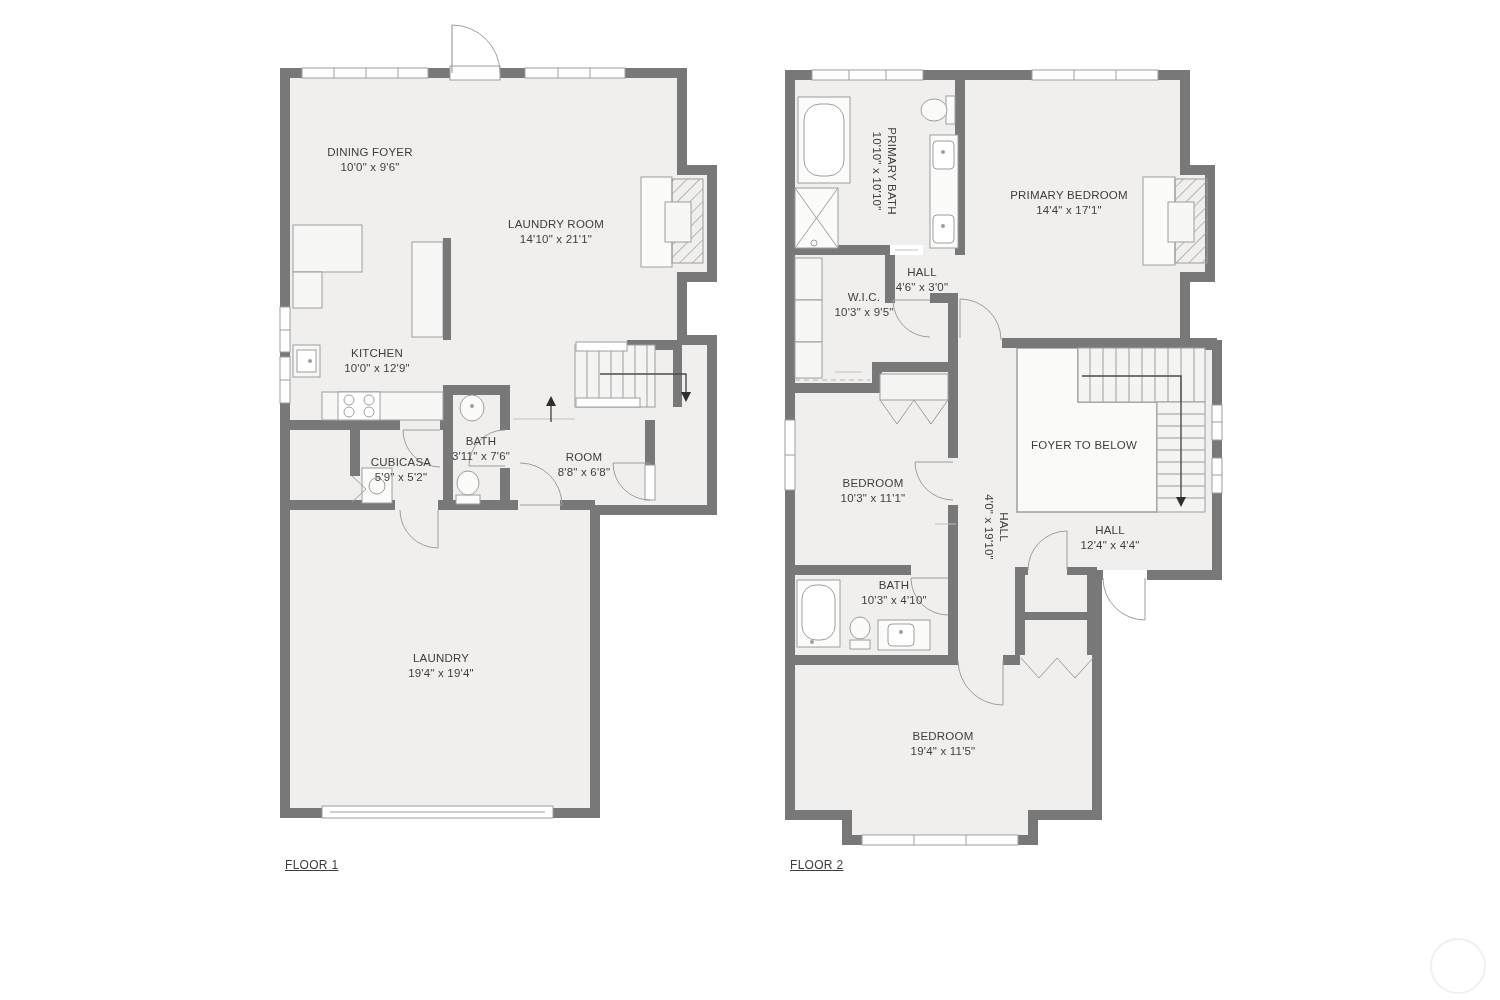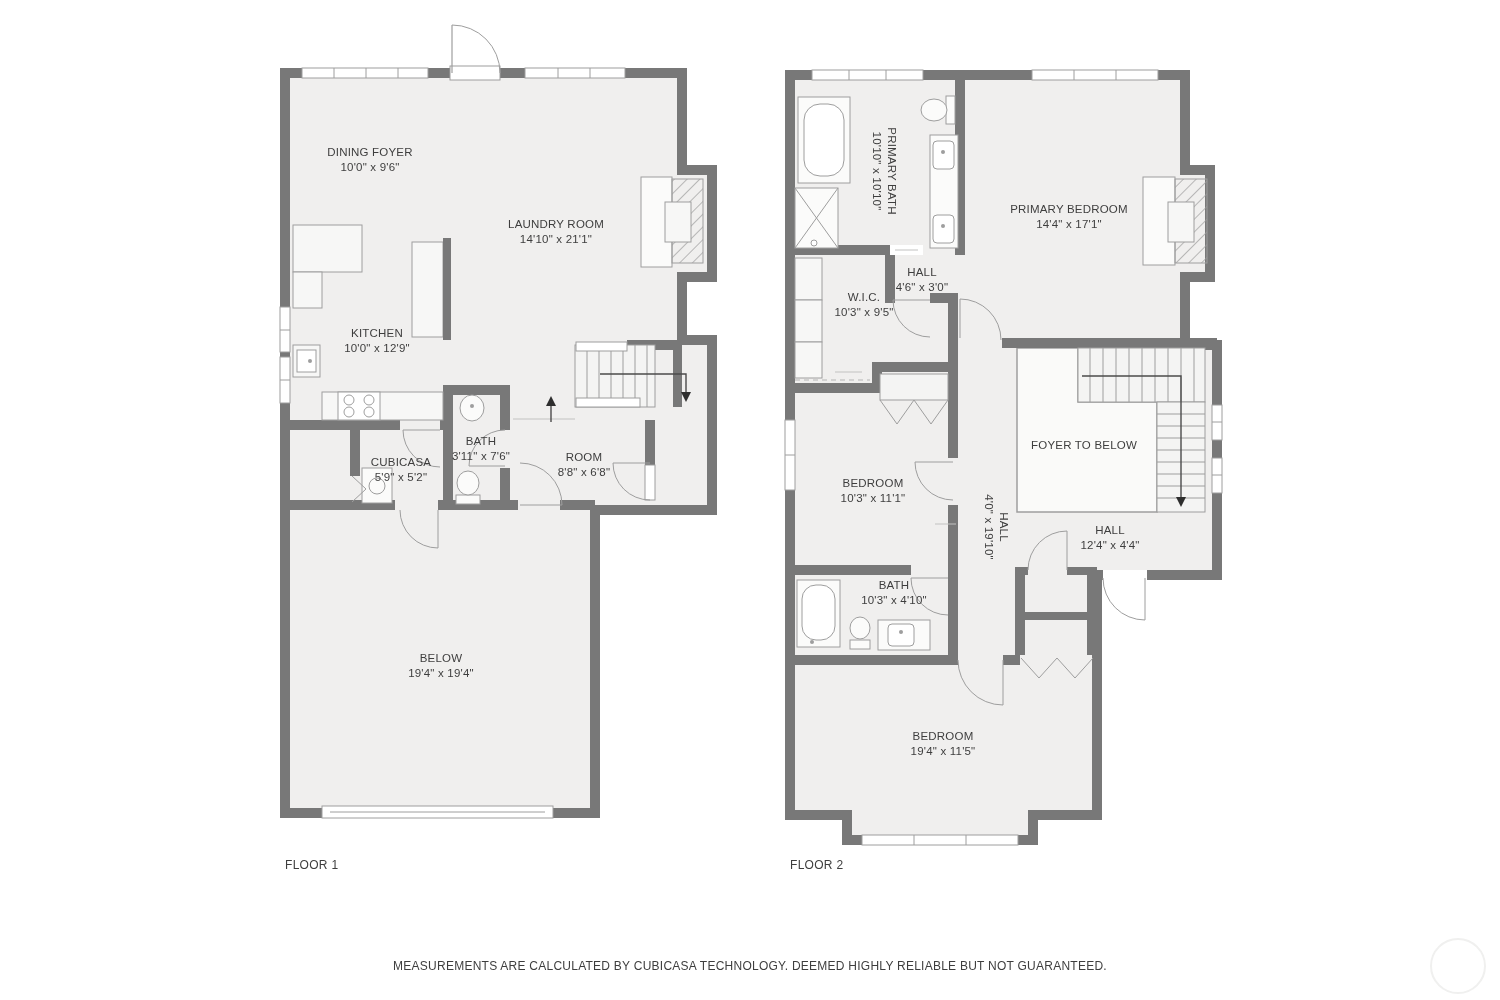--- a/index.html
+++ b/index.html
@@ -2,21 +2,21 @@
 <html><head>
 <meta charset="utf-8">
 <style>
   html,body{margin:0;padding:0;background:#ffffff;}
   .stage{position:relative;width:1500px;height:1000px;background:#ffffff;overflow:hidden;
          font-family:"Liberation Sans", sans-serif;}
   svg{position:absolute;left:0;top:0;}
   .room-label{position:absolute;transform:translate(-50%,-50%);text-align:center;color:#3e3e3e;
               font-size:11.5px;line-height:14.5px;letter-spacing:.2px;white-space:nowrap;}
   .room-label.rot{transform:translate(-50%,-50%) rotate(90deg);}
-  .floor-label{position:absolute;font-size:12px;color:#3e3e3e;letter-spacing:.3px;}
+  .floor-label{position:absolute;font-size:12px;color:#3e3e3e;letter-spacing:.3px;text-decoration:underline;}
   .disclaimer{position:absolute;left:0;right:0;top:959px;text-align:center;font-size:12px;
               color:#3e3e3e;letter-spacing:.25px;}
 </style>
 </head>
 <body>
 
 <div class="stage">
 
 <svg width="1500" height="1000" viewBox="0 0 1500 1000">
   <defs>
@@ -321,46 +321,46 @@
 </svg>
 
 <div class="room-label" style="left:370px;top:159px">
   <div>DINING FOYER</div>
   <div>10'0" x 9'6"</div>
 </div>
 <div class="room-label" style="left:556px;top:231px">
   <div>LAUNDRY ROOM</div>
   <div>14'10" x 21'1"</div>
 </div>
-<div class="room-label" style="left:377px;top:340px">
+<div class="room-label" style="left:377px;top:360px">
   <div>KITCHEN</div>
   <div>10'0" x 12'9"</div>
 </div>
 <div class="room-label" style="left:481px;top:448px">
   <div>BATH</div>
   <div>3'11" x 7'6"</div>
 </div>
 <div class="room-label" style="left:401px;top:469px">
   <div>CUBICASA</div>
   <div>5'9" x 5'2"</div>
 </div>
 <div class="room-label" style="left:584px;top:464px">
   <div>ROOM</div>
   <div>8'8" x 6'8"</div>
 </div>
 <div class="room-label" style="left:441px;top:665px">
-  <div>BELOW</div>
+  <div>LAUNDRY</div>
   <div>19'4" x 19'4"</div>
 </div>
 
 <div class="room-label rot" style="left:884px;top:171px">
   <div>PRIMARY BATH</div>
   <div>10'10" x 10'10"</div>
 </div>
-<div class="room-label" style="left:1069px;top:216px">
+<div class="room-label" style="left:1069px;top:202px">
   <div>PRIMARY BEDROOM</div>
   <div>14'4" x 17'1"</div>
 </div>
 <div class="room-label" style="left:922px;top:279px">
   <div>HALL</div>
   <div>4'6" x 3'0"</div>
 </div>
 <div class="room-label" style="left:864px;top:304px">
   <div>W.I.C.</div>
   <div>10'3" x 9'5"</div>
@@ -384,15 +384,14 @@
   <div>BATH</div>
   <div>10'3" x 4'10"</div>
 </div>
 <div class="room-label" style="left:943px;top:743px">
   <div>BEDROOM</div>
   <div>19'4" x 11'5"</div>
 </div>
 
 <div class="floor-label" style="left:285px;top:858px">FLOOR 1</div>
 <div class="floor-label" style="left:790px;top:858px">FLOOR 2</div>
-<div class="disclaimer">MEASUREMENTS ARE CALCULATED BY CUBICASA TECHNOLOGY. DEEMED HIGHLY RELIABLE BUT NOT GUARANTEED.</div>
 
 </div>
 
 </body></html>

